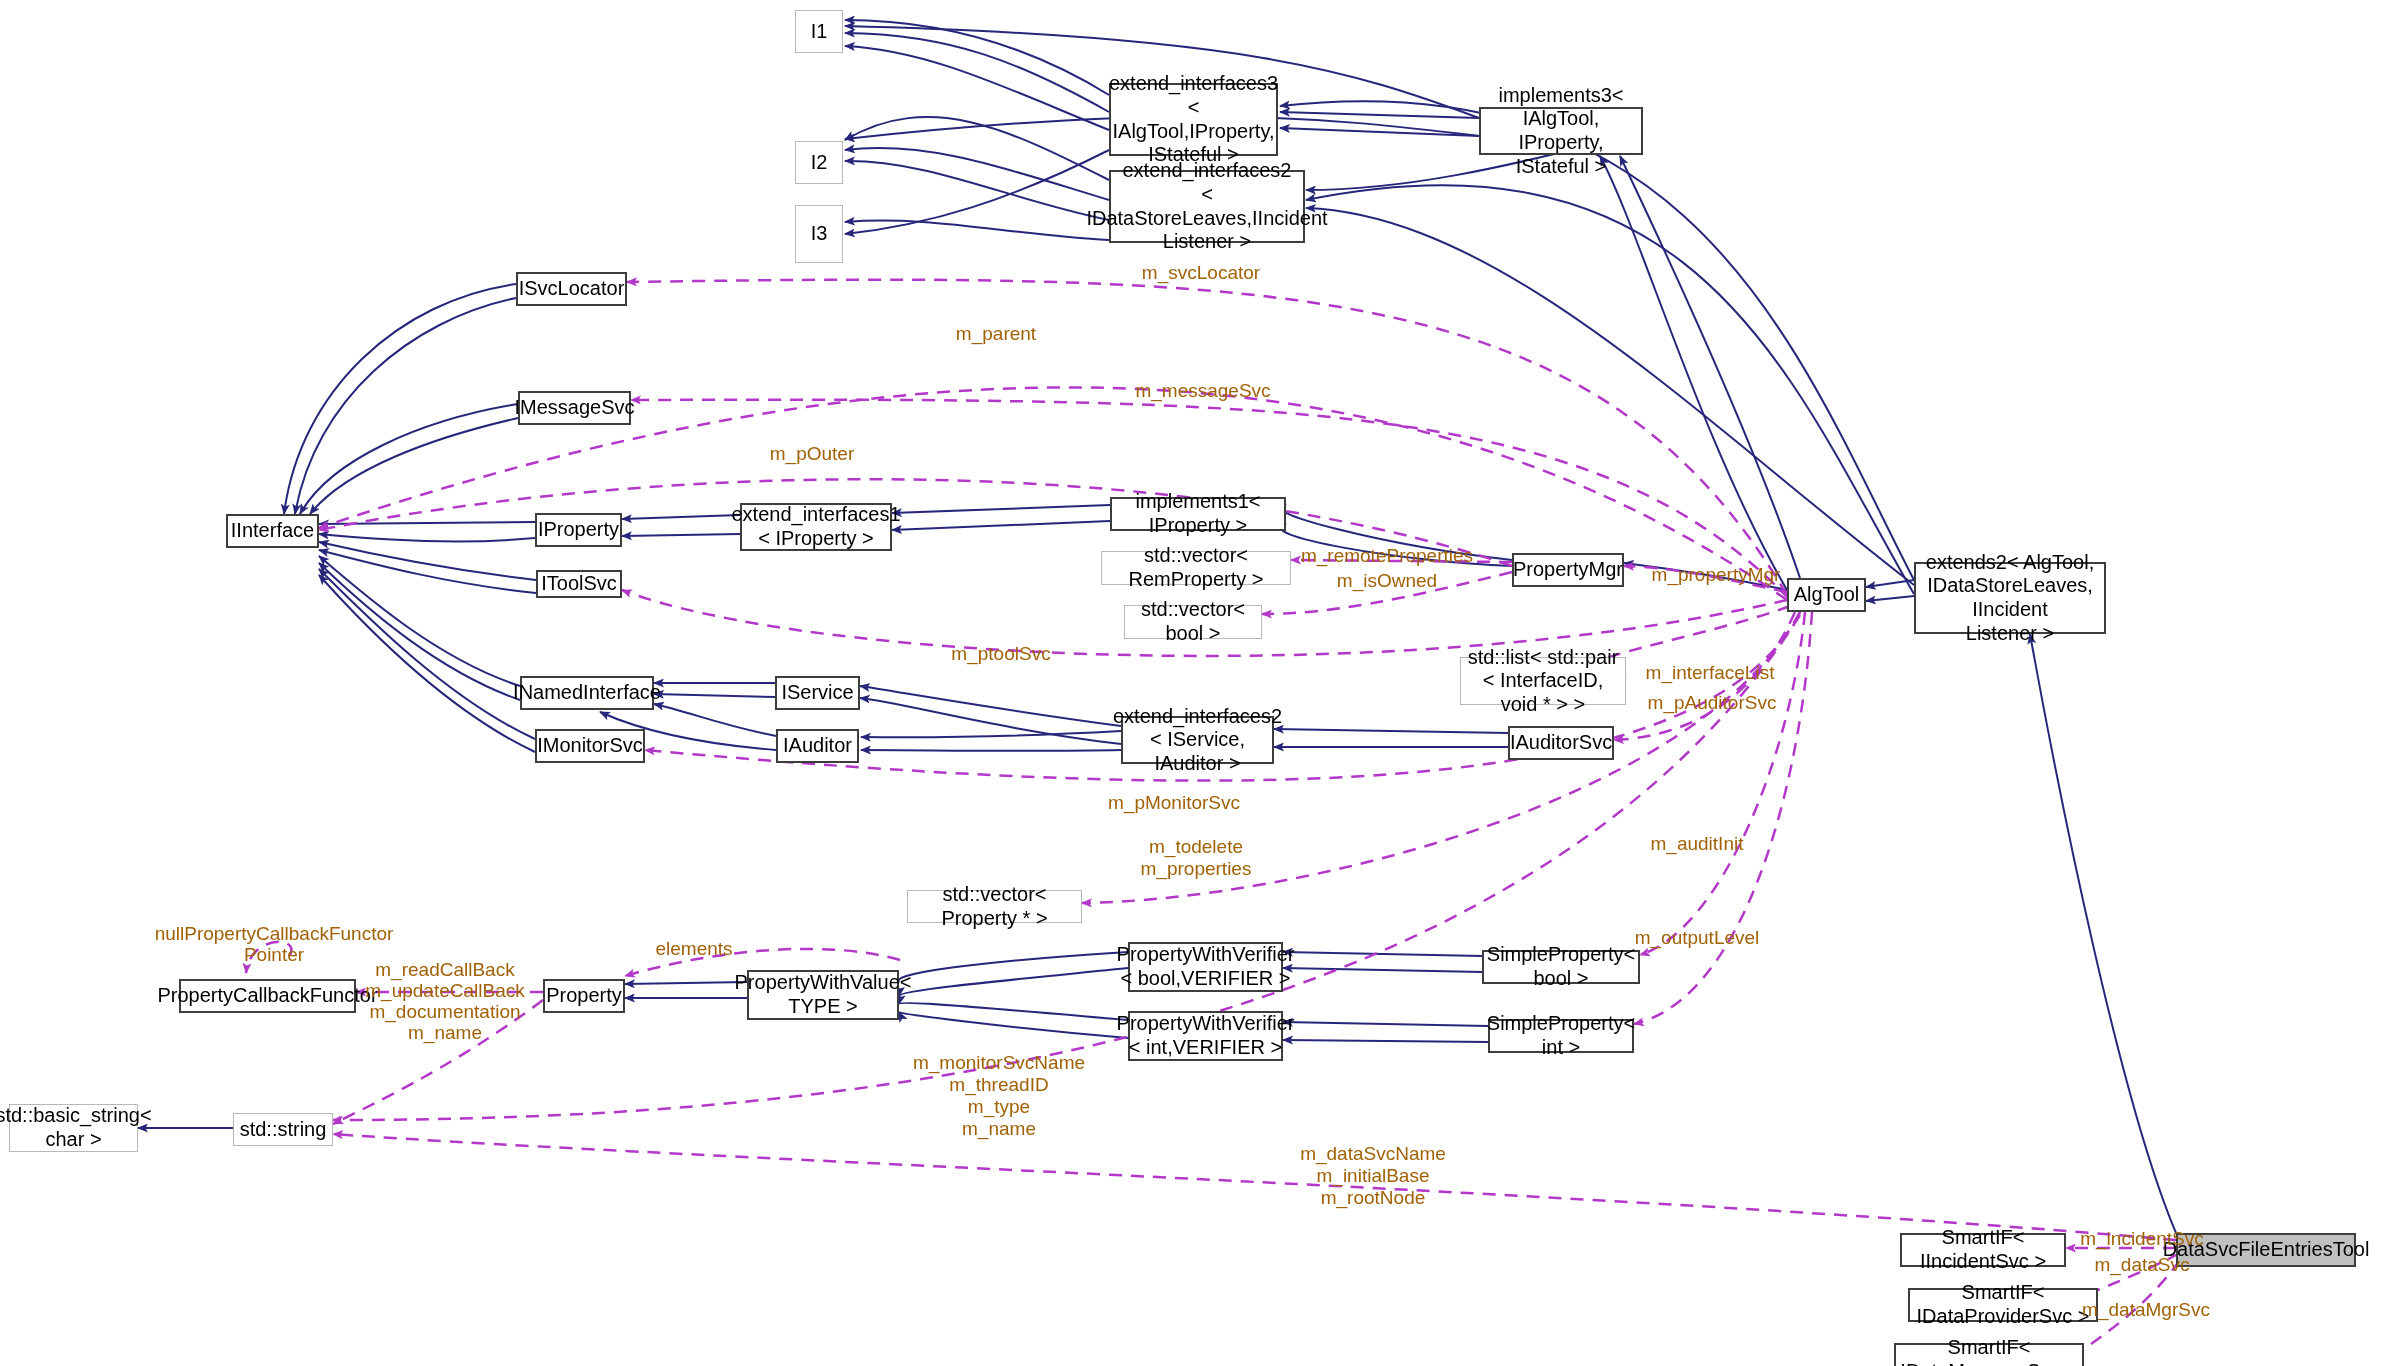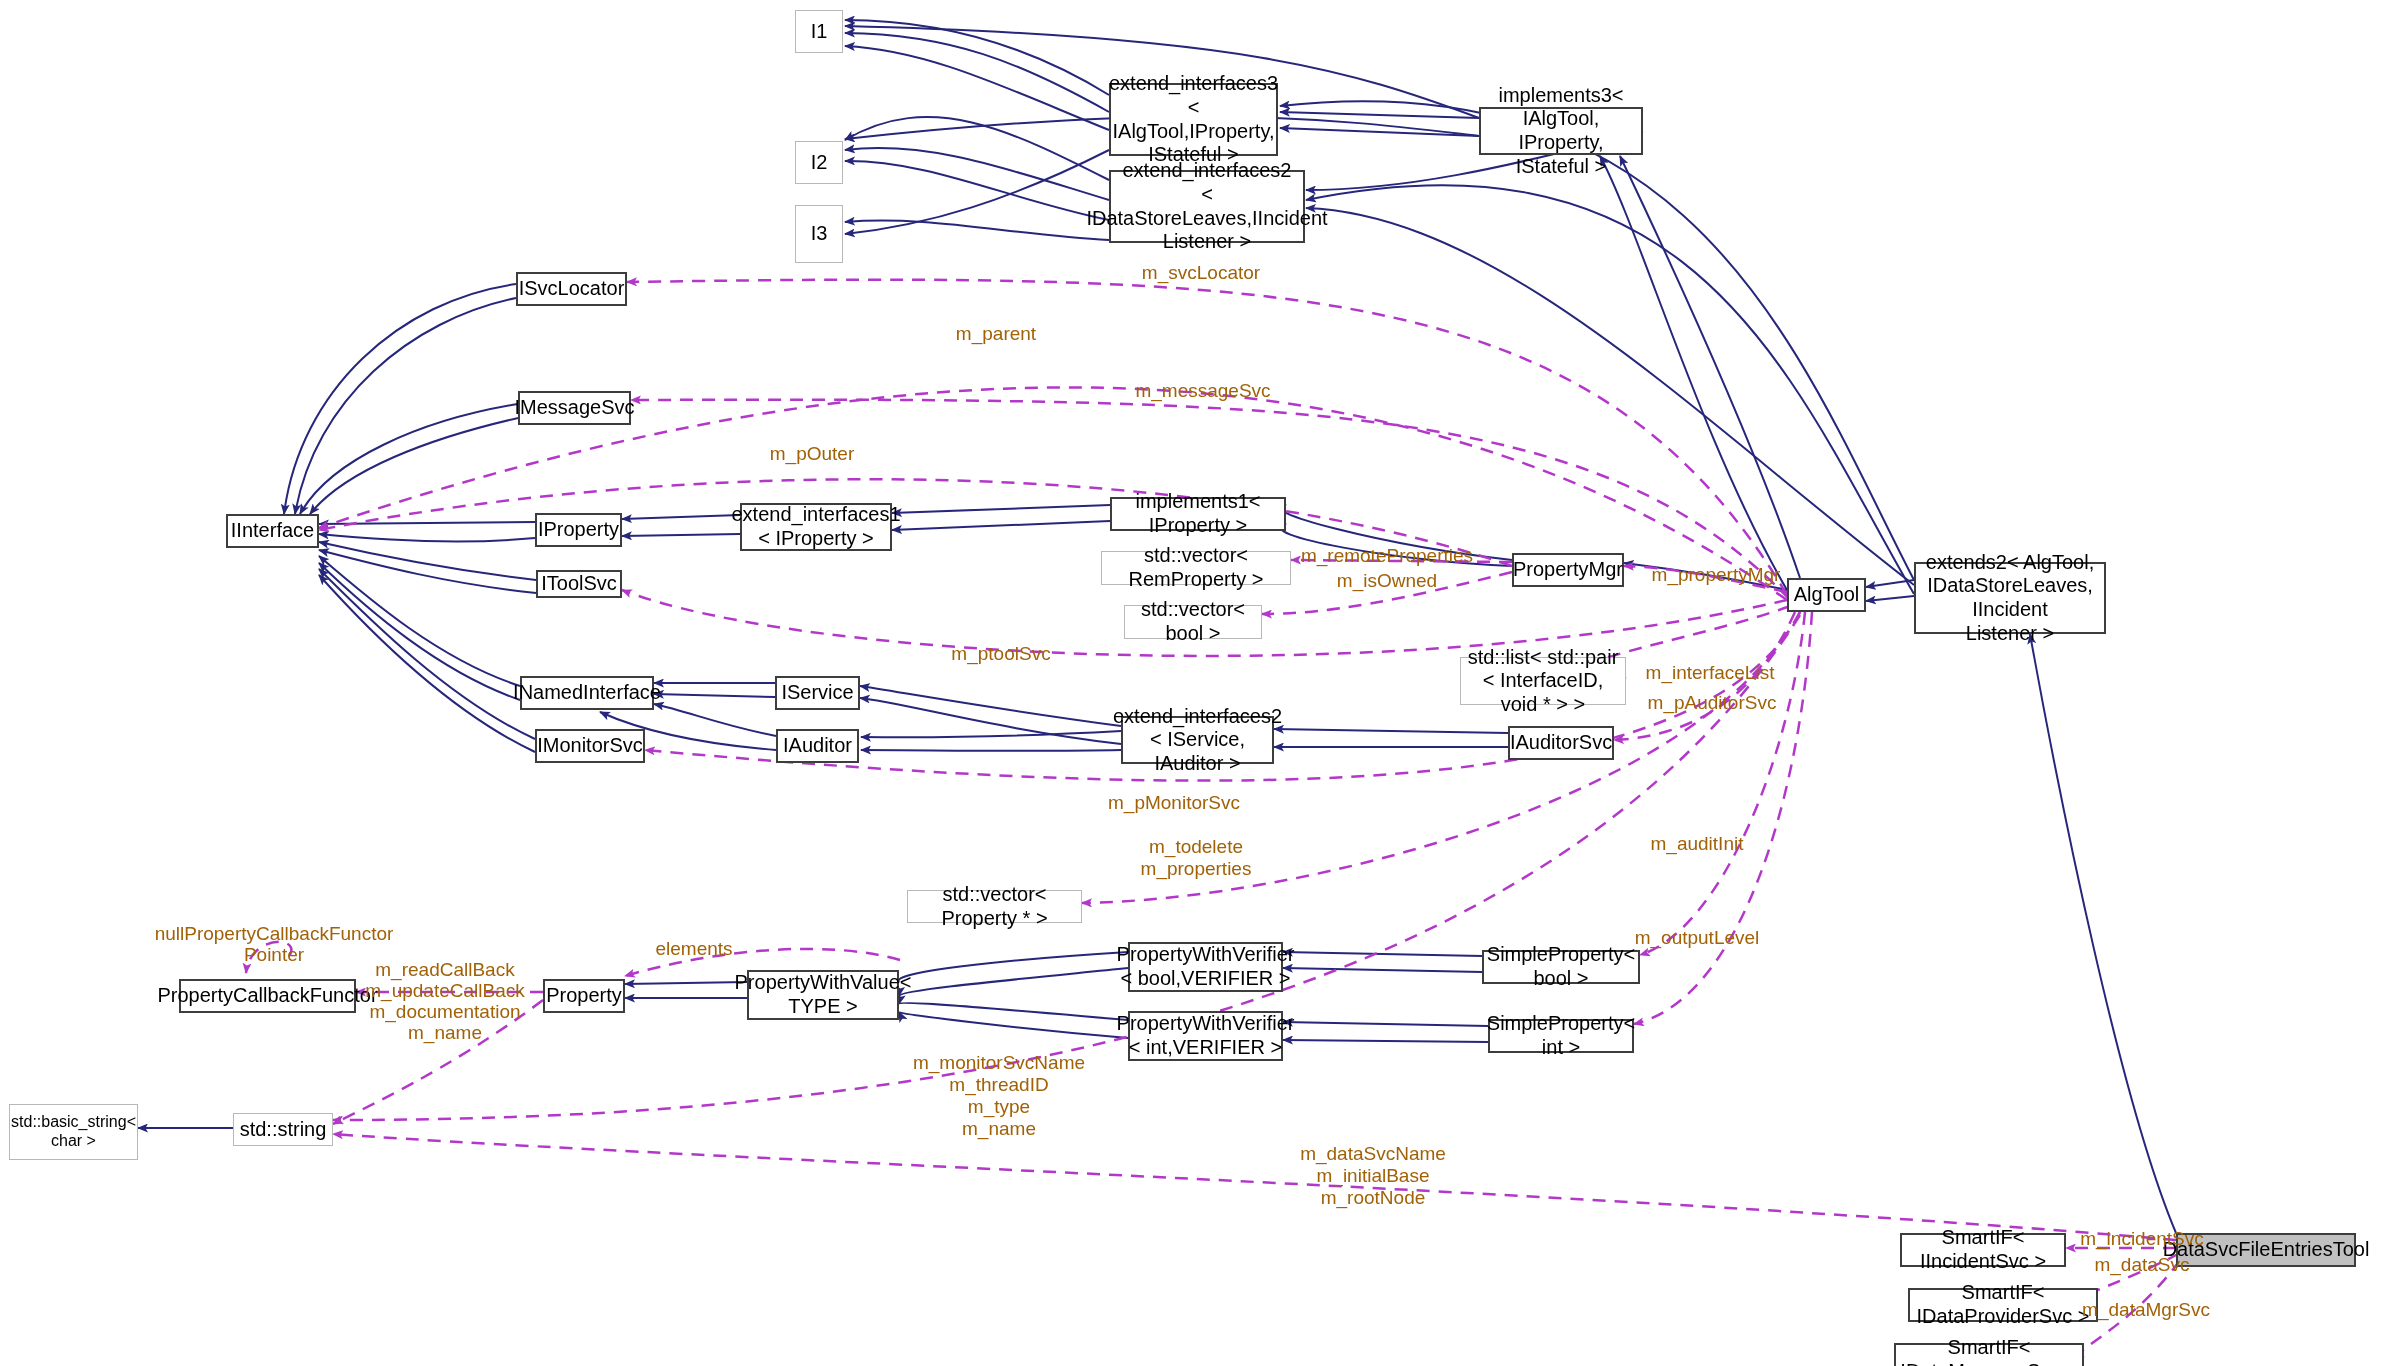--- a/index.html
+++ b/index.html
@@ -215,21 +215,21 @@
     <div class="node b-strong" style="left: 179px; top: 979px; width: 177px; height: 34px;">PropertyCallbackFunctor</div>
     <div class="node b-strong" style="left: 543px; top: 979px; width: 82px; height: 34px;">Property</div>
     <div class="node b-strong" style="left: 747px; top: 970px; width: 152px; height: 50px; font-size: 20px;">PropertyWithValue&lt;
 TYPE &gt;</div>
     <div class="node b-strong" style="left: 1128px; top: 942px; width: 155px; height: 50px; font-size: 20px;">PropertyWithVerifier
 &lt; bool,VERIFIER &gt;</div>
     <div class="node b-strong" style="left: 1128px; top: 1011px; width: 155px; height: 50px; font-size: 20px;">PropertyWithVerifier
 &lt; int,VERIFIER &gt;</div>
     <div class="node b-strong" style="left: 1482px; top: 950px; width: 158px; height: 34px;">SimpleProperty&lt; bool &gt;</div>
     <div class="node b-strong" style="left: 1488px; top: 1019px; width: 146px; height: 34px;">SimpleProperty&lt; int &gt;</div>
-    <div class="node b-light" style="left: 9px; top: 1104px; width: 129px; height: 56px; font-size: 16px;">std::basic_string&lt;
+    <div class="node b-light" style="left: 9px; top: 1104px; width: 129px; height: 48px; font-size: 20px;">std::basic_string&lt;
 char &gt;</div>
     <div class="node b-light" style="left: 233px; top: 1113px; width: 100px; height: 33px;">std::string</div>
     <div class="node b-strong" style="left: 1900px; top: 1233px; width: 166px; height: 34px;">SmartIF&lt; IIncidentSvc &gt;</div>
     <div class="node b-strong" style="left: 1908px; top: 1288px; width: 190px; height: 34px;">SmartIF&lt; IDataProviderSvc &gt;</div>
     <div class="node b-strong" style="left: 1894px; top: 1343px; width: 190px; height: 34px;">SmartIF&lt; IDataManagerSvc &gt;</div>
     <div class="node b-self" style="left: 2176px; top: 1233px; width: 180px; height: 34px;">DataSvcFileEntriesTool</div>
     <div class="elabel" style="left: 1201px; top: 262px;">m_svcLocator</div>
     <div class="elabel" style="left: 996px; top: 323px;">m_parent</div>
     <div class="elabel" style="left: 1203px; top: 380px;">m_messageSvc</div>
     <div class="elabel" style="left: 812px; top: 443px;">m_pOuter</div>

